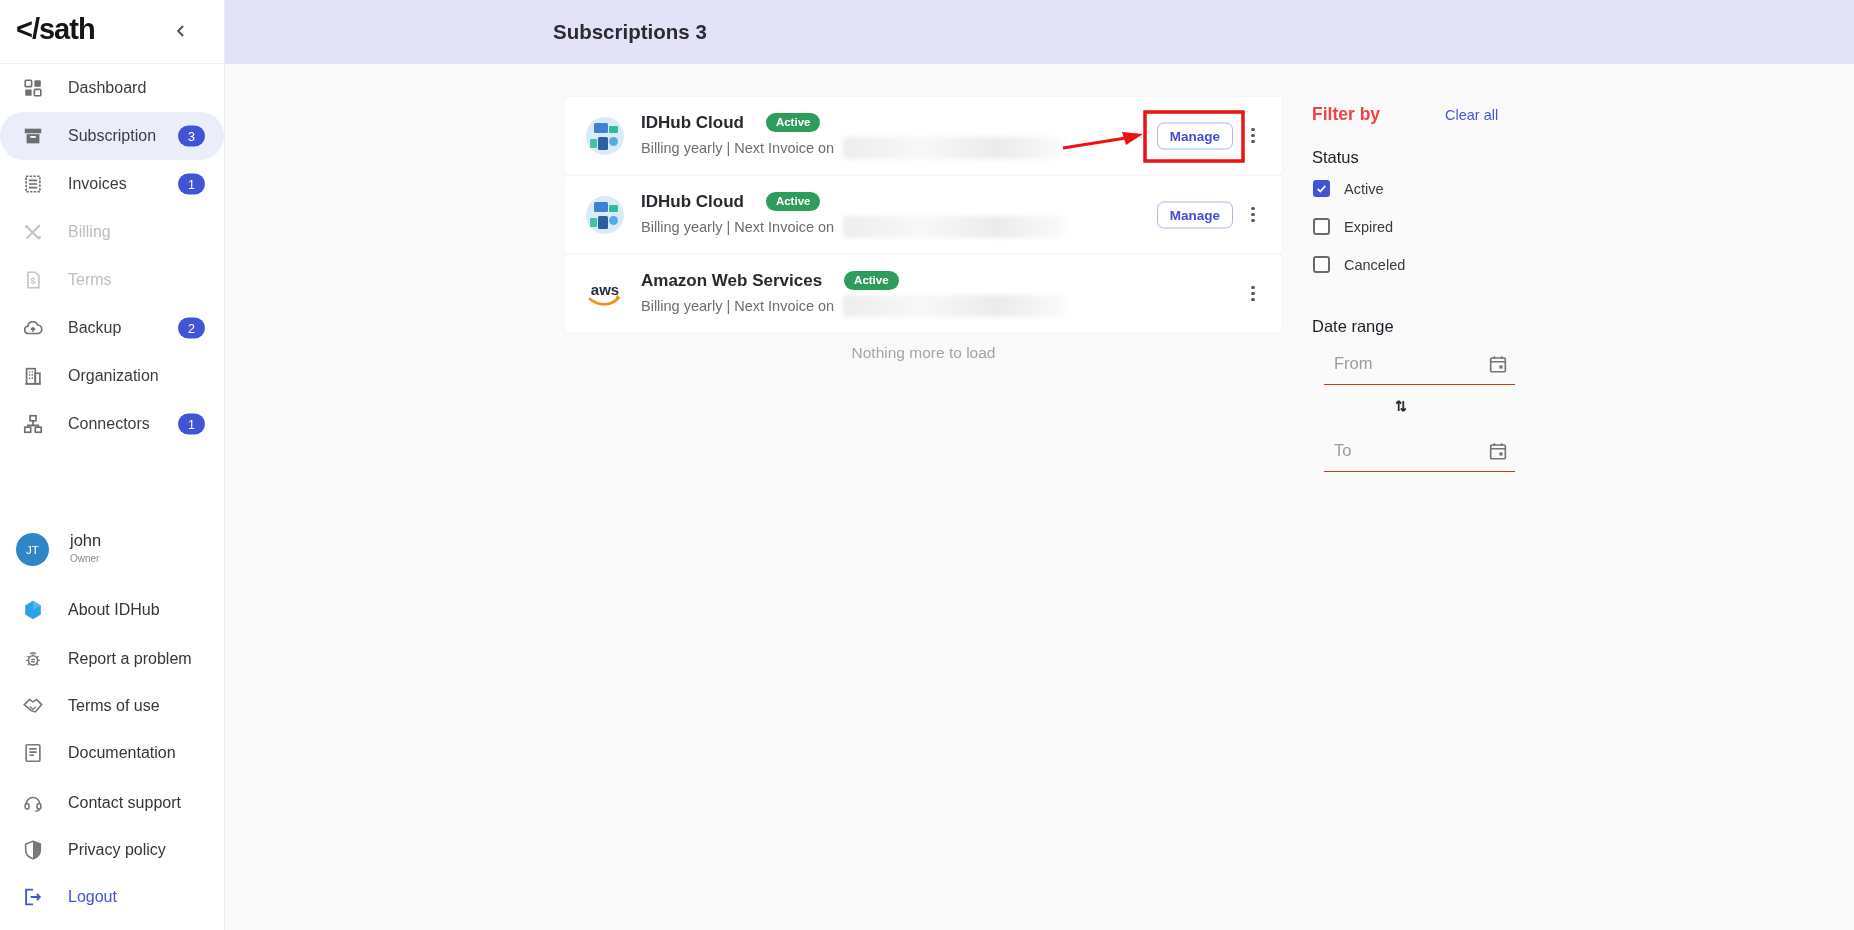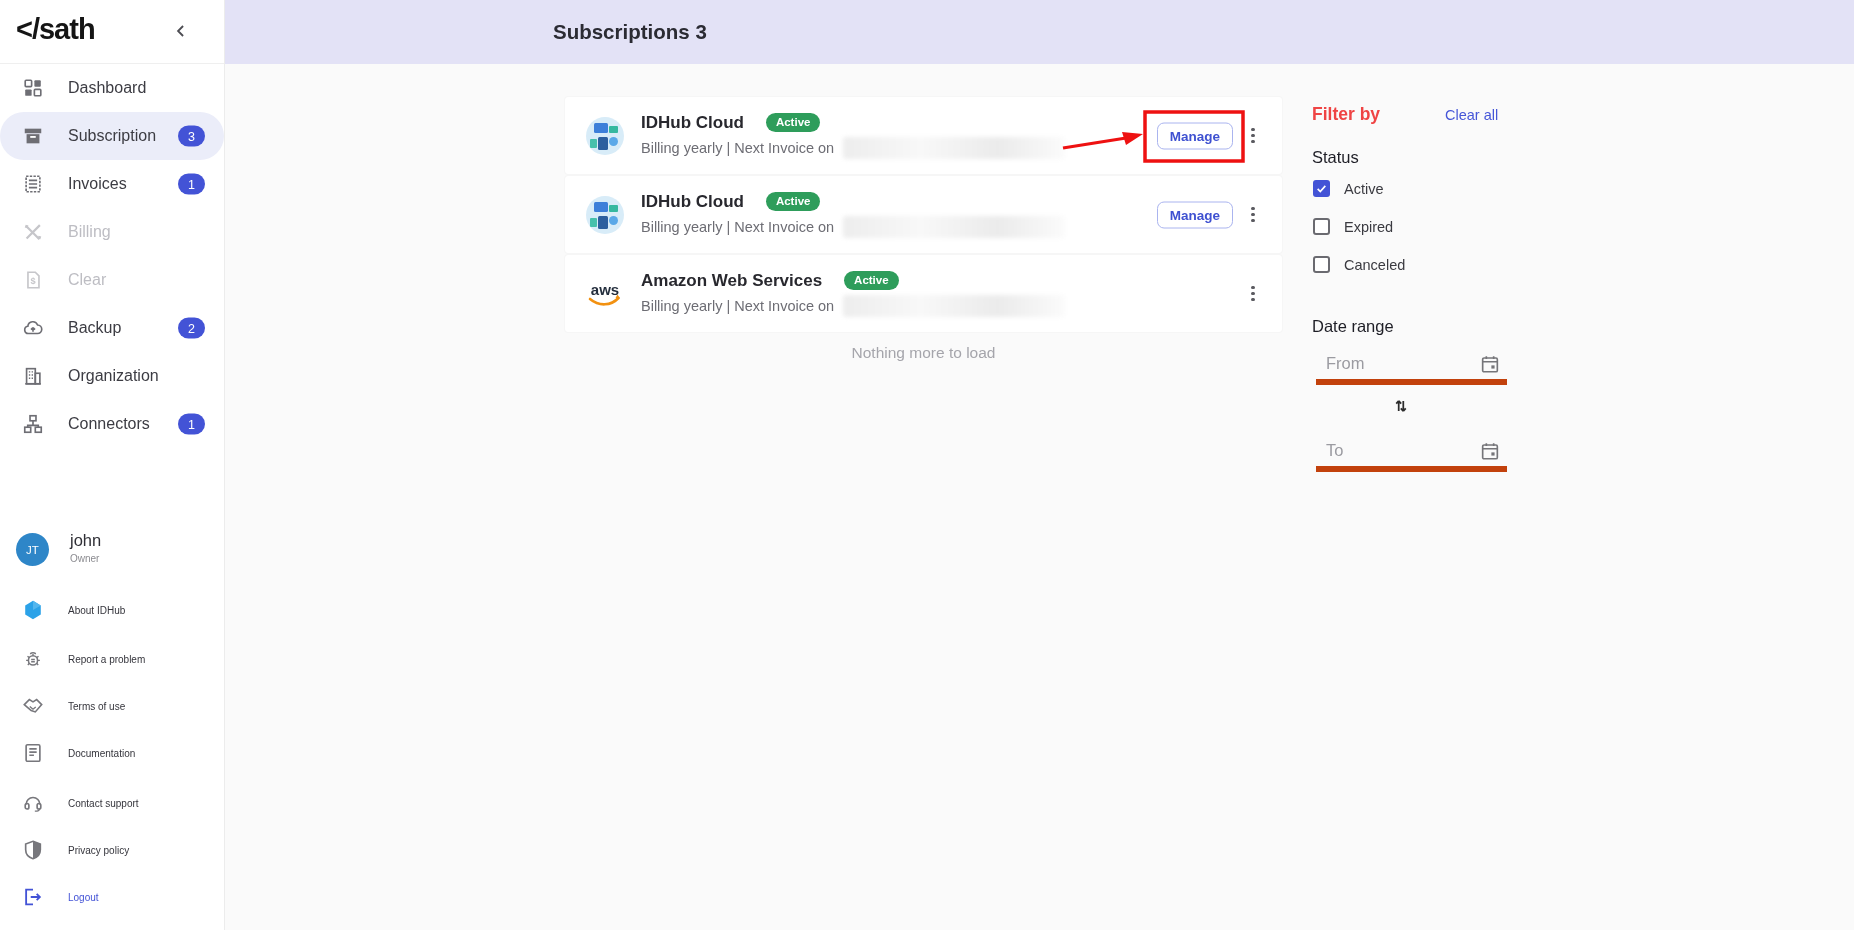--- a/index.html
+++ b/index.html
@@ -26,21 +26,21 @@
   .badge{position:absolute;right:19px;top:50%;transform:translateY(-50%);min-width:27px;height:21px;border-radius:11px;
     background:var(--accent);color:#fff;font-size:12.5px;display:flex;align-items:center;justify-content:center;padding:0 7px;}
   .user{position:absolute;left:16px;top:531px;display:flex;align-items:flex-start;}
   .avatar{width:33px;height:33px;border-radius:50%;background:var(--avatar-bg);color:#fff;font-size:11.5px;
     display:flex;align-items:center;justify-content:center;margin-top:2px;}
   .user-meta{margin-left:21px;}
   .user-name{font-size:16.5px;color:#2f2f36;}
   .user-role{font-size:10px;color:#8b8b90;margin-top:3px;}
   .side-link{position:absolute;left:0;width:100%;height:40px;display:flex;align-items:center;padding-left:22px;cursor:pointer;}
   .side-link .nicon{width:22px;height:22px;color:#77777c;flex:0 0 22px;}
-  .side-link .llabel{margin-left:24px;font-size:10px;color:#35353c;}
+  .side-link .llabel{margin-left:24px;font-size:16px;color:#35353c;}
   .side-link.logout .nicon,.side-link.logout .llabel{color:var(--accent);}
   .l1{top:590px}.l2{top:639px}.l3{top:686px}.l4{top:733px}.l5{top:783px}.l6{top:830px}.l7{top:877px}
 
   
   .topbar{position:absolute;left:225px;top:0;width:1629px;height:64px;background:var(--topbar-bg);}
   .page-title{position:absolute;left:328px;top:50%;transform:translateY(-50%);font-size:20.5px;font-weight:700;color:#2b2b33;}
 
   
   .cards{position:absolute;left:565px;top:97px;width:717px;}
   .card{position:relative;height:77px;background:#fff;margin-bottom:2px;border-radius:3px;
@@ -69,21 +69,21 @@
   .clear-all{position:absolute;left:133px;top:27px;font-size:14.5px;color:#4656d8;cursor:pointer;}
   .sec-title{font-size:16.5px;font-weight:400;color:#1e1e26;}
   .status-title{top:68px;}
   .cb-row{position:absolute;left:1px;display:flex;align-items:center;cursor:pointer;}
   .r1{top:100px}.r2{top:138px}.r3{top:176px}
   .cb{width:17px;height:17px;border-radius:3px;flex:0 0 17px;display:flex;align-items:center;justify-content:center;}
   .cb.unchecked{border:2px solid #6a6a70;background:#fff;}
   .cb.checked{background:var(--accent);}
   .cb-label{margin-left:14px;font-size:14.5px;color:#3a3a40;}
   .date-title{top:237px;}
-  .date-field{position:absolute;left:4px;width:191px;height:37px;border-bottom:6px solid #c2410c;}
+  .date-field{position:absolute;left:12px;width:191px;height:37px;border-bottom:1px solid #c2410c;}
   .df-from{top:268px;}
   .df-to{top:355px;}
   .date-input{position:absolute;left:10px;top:6px;width:140px;border:none;outline:none;background:transparent;
     font-size:16.5px;color:#333;font-family:"Liberation Sans",sans-serif;}
   .date-input::placeholder{color:#9b9ba1;opacity:1;}
   .cal{position:absolute;right:6px;top:5px;width:22px;height:22px;color:#757579;cursor:pointer;}
   .swap{position:absolute;left:78px;top:315px;width:22px;height:22px;color:#2b2b2b;cursor:pointer;}
 
   
   .annotation{position:absolute;left:0;top:0;width:1854px;height:930px;pointer-events:none;z-index:5;}
@@ -147,21 +147,21 @@
         </span>
         <span class="nlabel">Billing</span>
       </div>
       <div class="nav-item disabled">
         <span class="nicon">
           <svg width="22" height="22" viewBox="0 0 24 24" fill="none" stroke="currentColor" stroke-width="1.8">
               <path d="M6.5 3.5h8l4 4v13h-12z"></path>
               <text x="12" y="16.5" font-size="10" font-weight="bold" text-anchor="middle" fill="currentColor" stroke="none">$</text>
             </svg>
         </span>
-        <span class="nlabel">Clear</span>
+        <span class="nlabel">Terms</span>
       </div>
       <div class="nav-item">
         <span class="nicon">
           <svg width="22" height="22" viewBox="0 0 24 24" fill="none" stroke="currentColor" stroke-width="1.8">
               <path d="M7 18a4 4 0 01-.6-7.96A5.5 5.5 0 0117 8.7 3.8 3.8 0 0116.8 18H7z"></path>
               <path d="M12 16v-4.5M12 11.5l-2.2 2.2M12 11.5l2.2 2.2"></path>
             </svg>
         </span>
         <span class="nlabel">Backup</span>
         <span class="badge">2</span>

